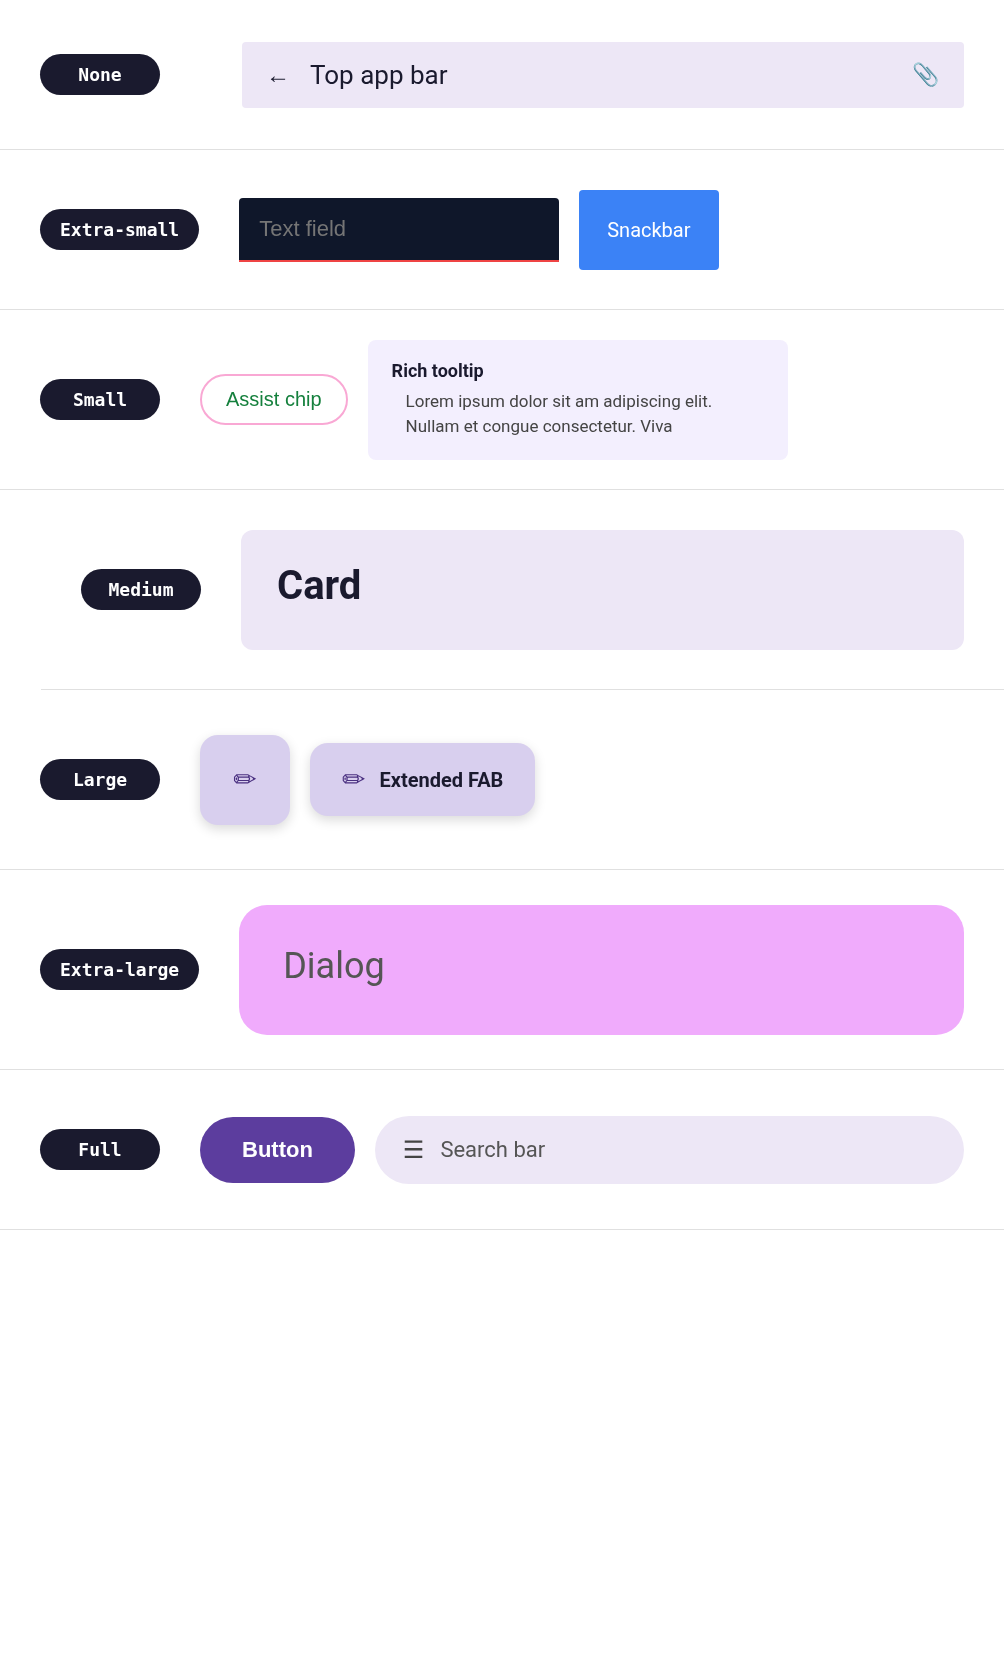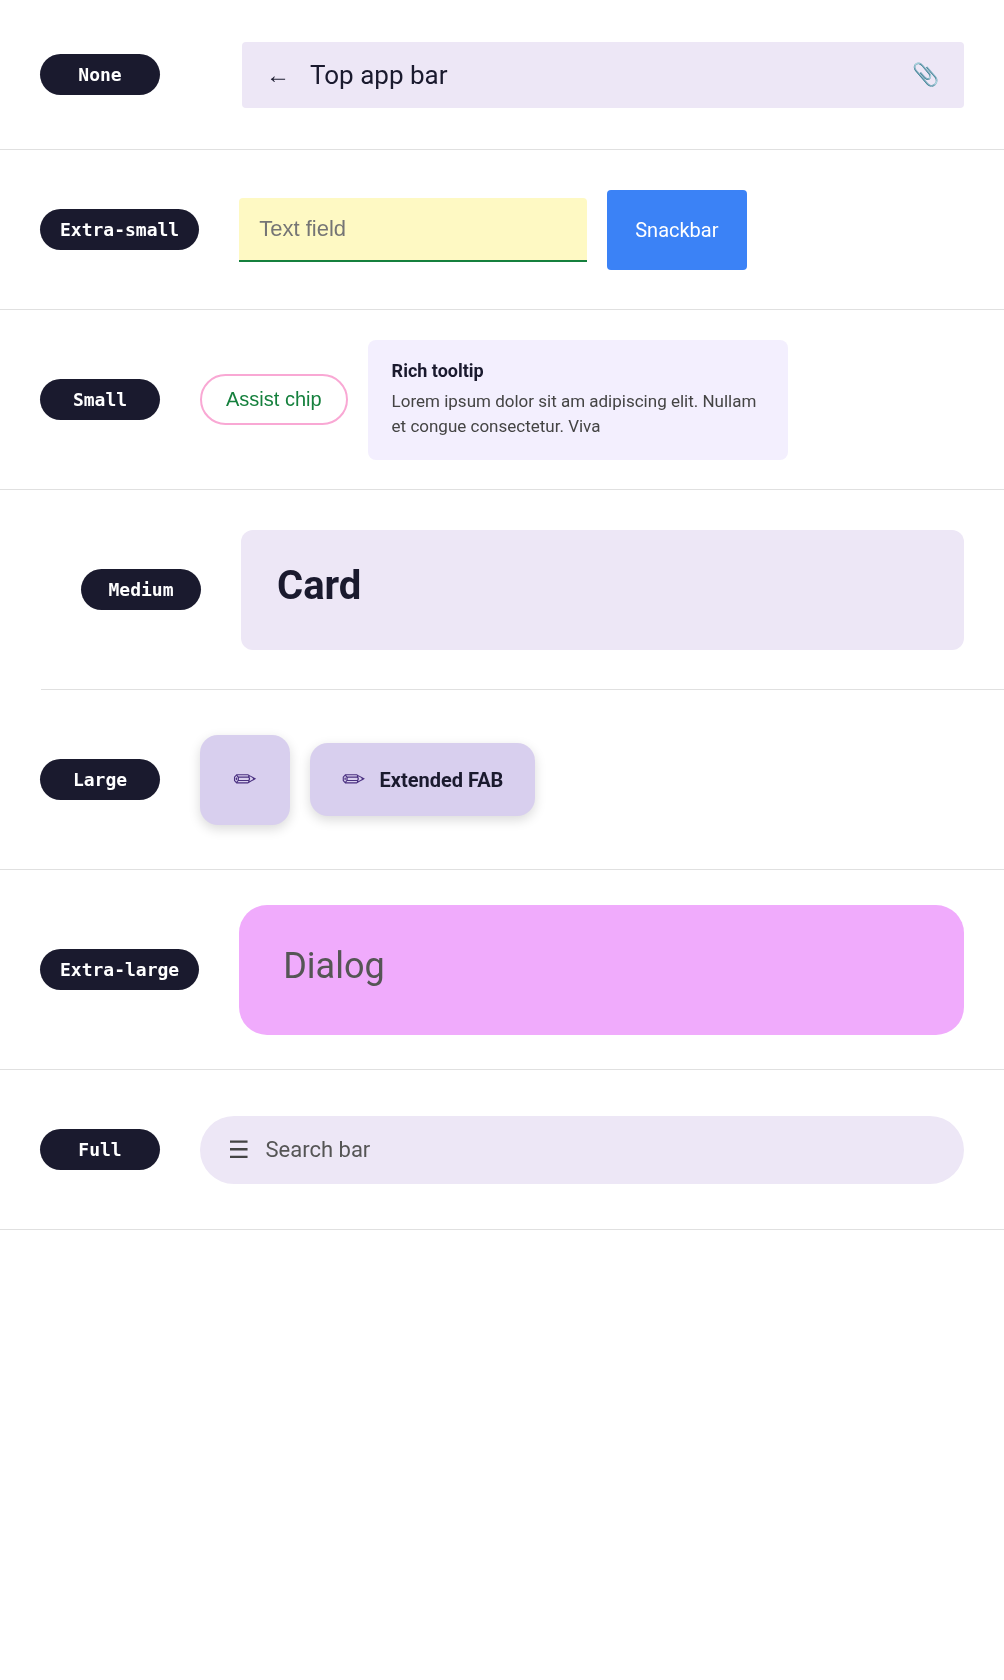--- a/index.html
+++ b/index.html
@@ -60,28 +60,28 @@
       font-size: 24px;
       color: #1a1a2e;
     }
     .attach-icon {
       font-size: 22px;
       color: #555;
     }
 
     
     .text-field {
-      background: #fef9c3;
+      background: #0f172a;
       border: none;
-      border-bottom: 2px solid #15803d;
+      border-bottom: 2px solid #ef4444;
       padding: 18px 20px;
       font-size: 22px;
       color: #888;
       border-radius: 4px 4px 0 0;
-      width: 348px;
+      width: 320px;
     }
     .snackbar {
       background: #3b82f6;
       color: #ffffff;
       font-size: 20px;
       padding: 28px 28px;
       border-radius: 4px;
       white-space: nowrap;
     }
 
@@ -106,20 +106,21 @@
     .rich-tooltip-title {
       font-size: 18px;
       font-weight: 700;
       color: #1a1a2e;
       margin-bottom: 8px;
     }
     .rich-tooltip-body {
       font-size: 17px;
       color: #444;
       line-height: 1.5;
+      margin-left: 14px;
     }
 
     
     .card {
       background: #ede7f6;
       border-radius: 12px;
       padding: 32px 36px;
       flex: 1;
       min-height: 120px;
     }
@@ -274,18 +275,19 @@
   <div class="content-area">
     <div class="dialog">
       <span class="dialog-title">Dialog</span>
     </div>
   </div>
 </div>
 
 <div class="row row-full">
   <span class="size-badge">Full</span>
   <div class="content-area">
+    <button class="button-primary">Button</button>
     <div class="search-bar">
       <span class="search-bar-icon">☰</span>
       <span class="search-bar-text">Search bar</span>
     </div>
   </div>
 </div>
 
 </body></html>

